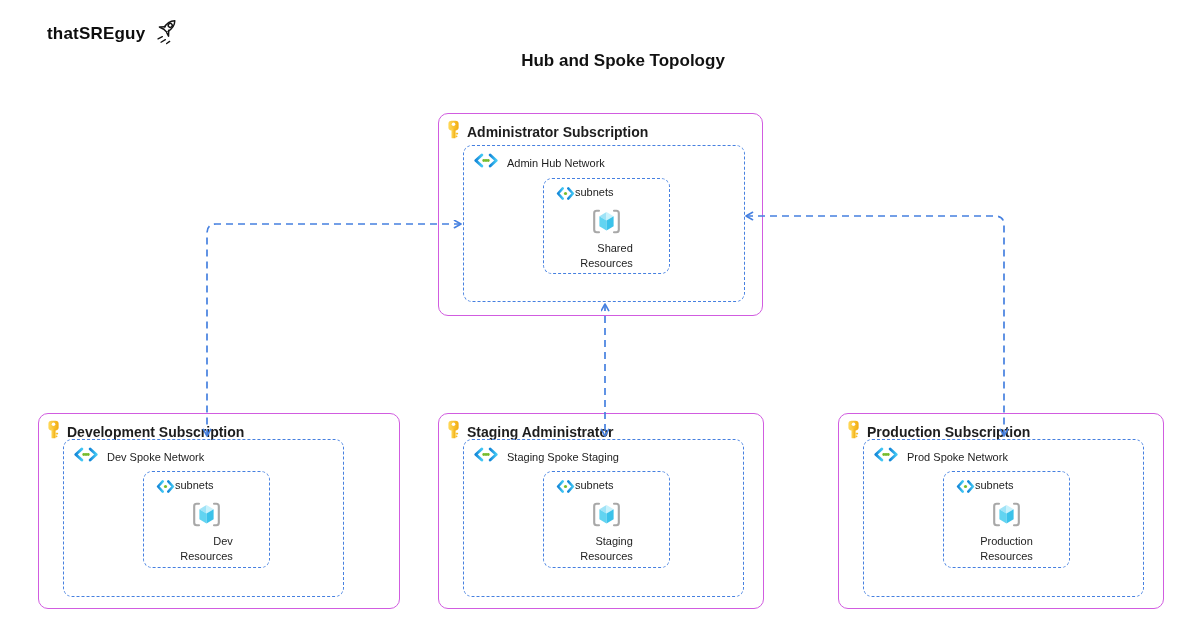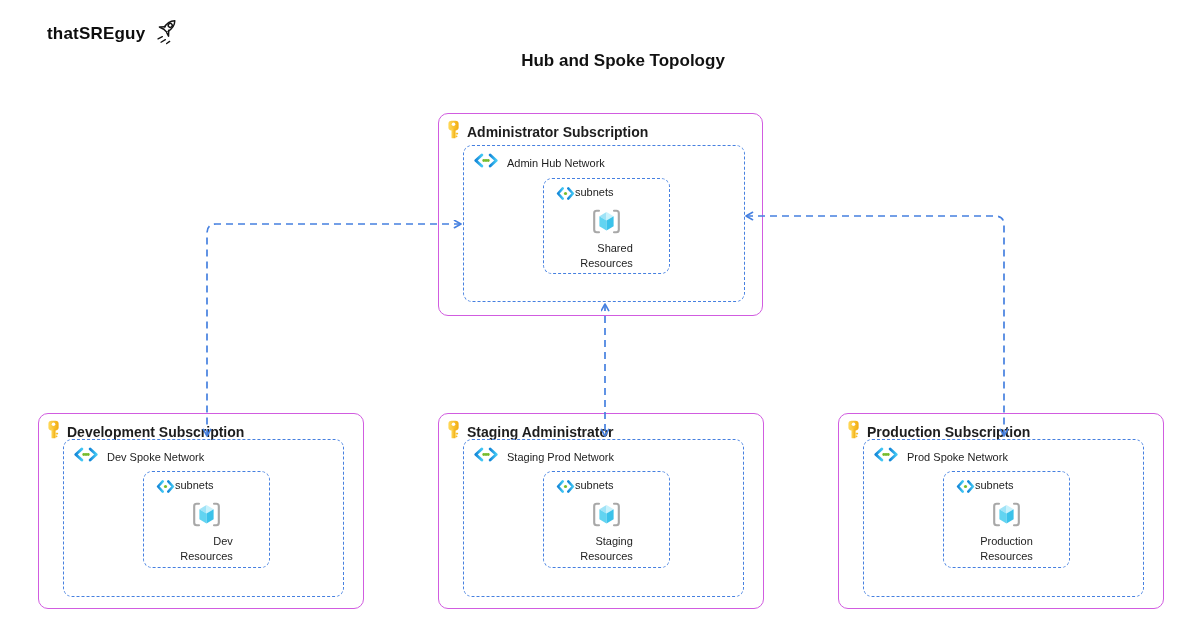--- a/index.html
+++ b/index.html
@@ -122,21 +122,21 @@
             </svg>
         </div>
         <div class="res-label">
           <div>Shared</div>
           <div>Resources</div>
         </div>
       </div>
     </div>
   </div>
 
-  <div class="sub-box" style="left:38px;top:413px;width:326px;height:196px;">
+  <div class="sub-box" style="left:38px;top:413px;width:362px;height:196px;">
     <div class="sub-header">
       <span><svg viewBox="0 0 14 20" width="13" height="19">
             <use href="#icon-key"></use>
           </svg></span>
       <span class="lbl">Development Subscription</span>
     </div>
     <div class="vnet-box" style="left:24px;top:25px;width:281px;height:158px;">
       <div class="vnet-header">
         <span><svg viewBox="0 0 28 16" width="26" height="15">
               <use href="#icon-vnet"></use>
@@ -168,21 +168,21 @@
       <span><svg viewBox="0 0 14 20" width="13" height="19">
             <use href="#icon-key"></use>
           </svg></span>
       <span class="lbl">Staging Administrator</span>
     </div>
     <div class="vnet-box" style="left:24px;top:25px;width:281px;height:158px;">
       <div class="vnet-header">
         <span><svg viewBox="0 0 28 16" width="26" height="15">
               <use href="#icon-vnet"></use>
             </svg></span>
-        <span class="lbl">Staging Prod Network</span>
+        <span class="lbl">Staging Spoke Staging</span>
       </div>
       <div class="subnet-box" style="left:79px;top:31px;width:127px;height:97px;">
         <div class="subnet-header">
           <span><svg viewBox="0 0 20 14" width="19" height="13">
                 <use href="#icon-subnet"></use>
               </svg></span>
           <span class="lbl">subnets</span>
         </div>
         <div class="cube-wrap">
           <svg viewBox="0 0 30 26" width="29" height="25">

